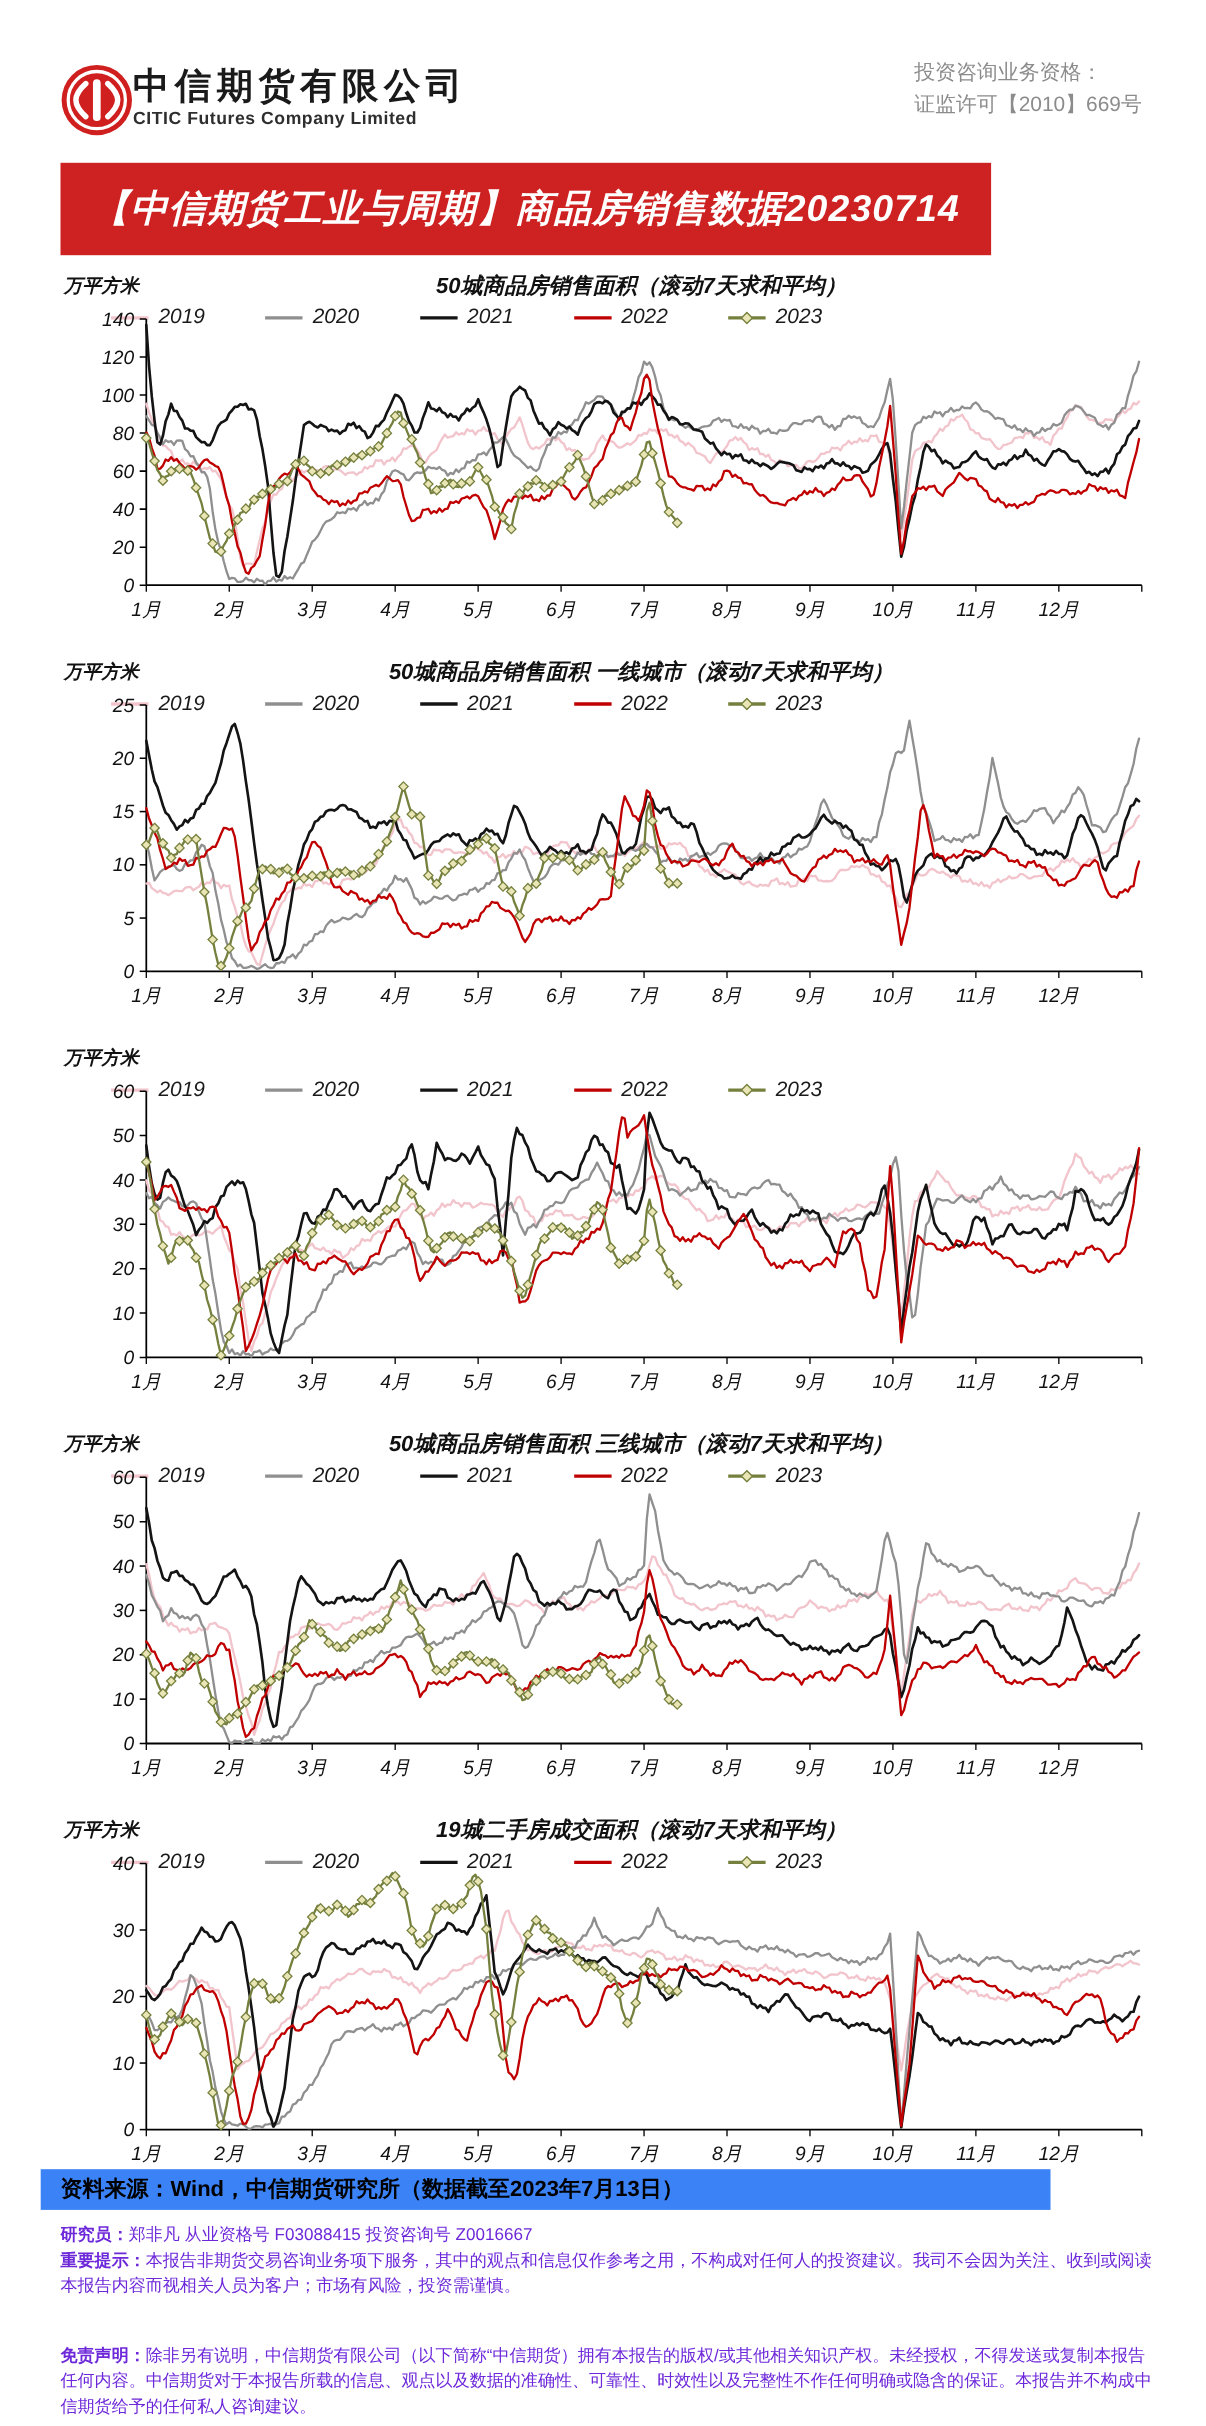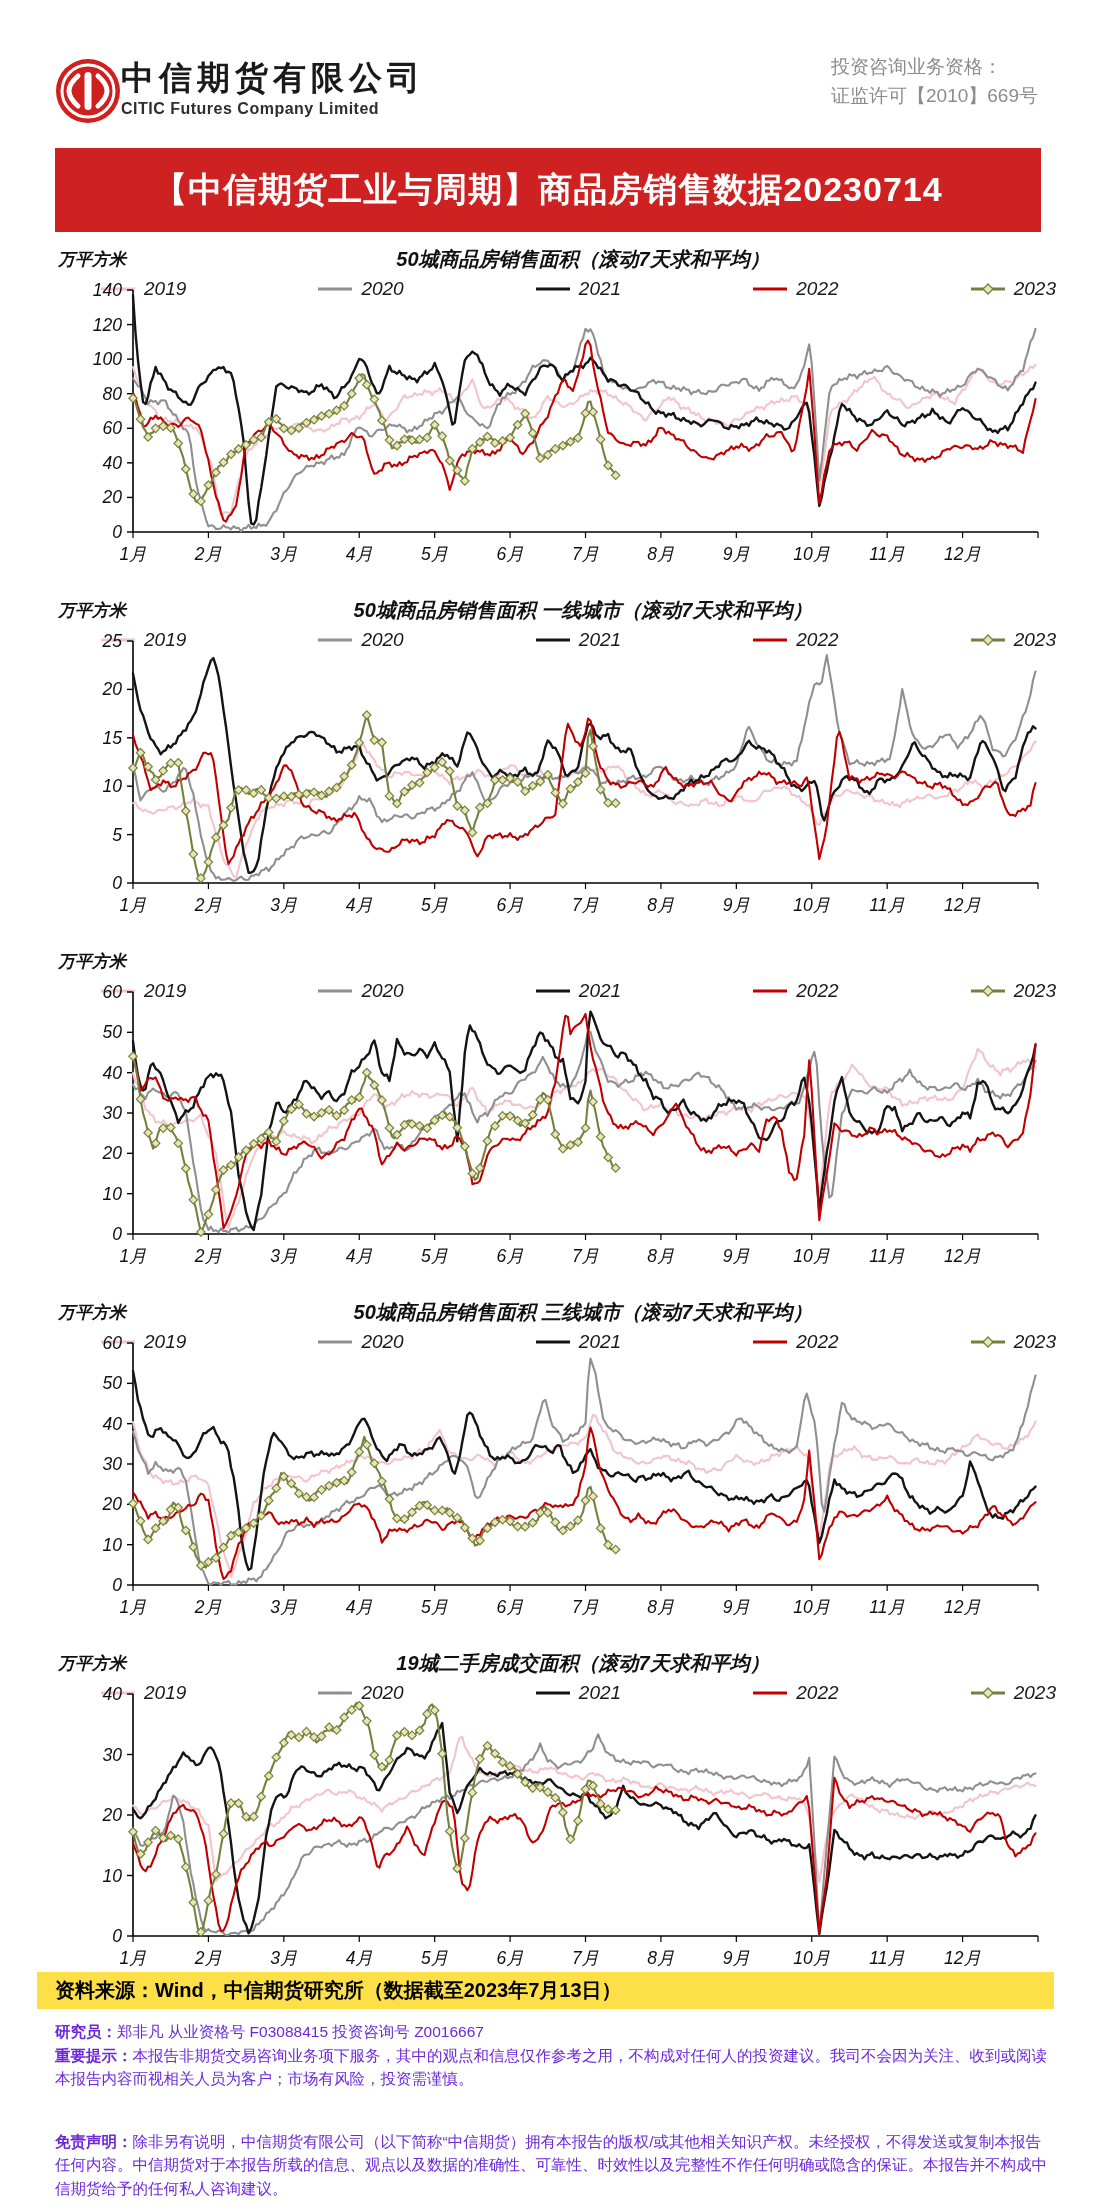--- a/index.html
+++ b/index.html
@@ -3,31 +3,31 @@
 <meta charset="utf-8">
 <style>
   html,body{margin:0;padding:0;background:#fff;}
   body{width:1096px;height:2205px;position:relative;font-family:"Liberation Sans",sans-serif;color:#111;overflow:hidden;}
   .header{position:absolute;left:55px;top:58px;display:flex;align-items:flex-start;}
   .logo{width:66px;height:66px;flex:0 0 66px;}
   .co-names{padding-top:2px;}
   .co-cn{font-size:33px;font-weight:bold;letter-spacing:5px;color:#1a1a1a;line-height:1.1;}
   .co-en{font-size:16px;font-weight:bold;color:#2e2e2e;margin-top:4px;letter-spacing:0.5px;}
   .reg-info{position:absolute;right:58px;top:52px;color:#8c8c8c;font-size:19px;line-height:1.55;text-align:left;}
-  .banner{position:absolute;left:55px;top:148px;width:986px;height:84px;background:#ce2222;color:#fff;
-          display:flex;align-items:center;justify-content:center;font-size:34px;font-weight:bold;letter-spacing:1px;}
+  .banner{position:absolute;left:55px;top:148px;width:846px;height:84px;background:#ce2222;color:#fff;
+          display:flex;align-items:center;justify-content:center;font-size:34px;font-weight:bold;letter-spacing:1px;font-style:italic;}
   .chart-block{position:absolute;left:0;width:1096px;height:351px;font-style:italic;}
   .unit-label{position:absolute;left:58px;top:8px;font-size:17px;font-weight:bold;color:#111;}
   .chart-title{position:absolute;left:130px;right:60px;top:6px;text-align:center;font-size:20px;font-weight:bold;color:#111;}
-  .legend{position:absolute;left:100px;right:40px;top:38px;display:flex;justify-content:space-between;gap:54px;align-items:center;}
+  .legend{position:absolute;left:100px;right:40px;top:38px;display:flex;justify-content:flex-start;gap:54px;align-items:center;}
   .legend-item{display:flex;align-items:center;gap:8px;}
   .legend-label{font-size:19px;color:#1a1a1a;}
   .chart-svg{position:absolute;left:40px;top:30px;}
   svg text{font-family:"Liberation Sans",sans-serif;fill:#111;}
-  .src-bar{position:absolute;left:37px;top:1972px;width:1017px;height:37px;background:#fde047;
+  .src-bar{position:absolute;left:37px;top:1972px;width:918px;height:37px;background:#3b82f6;
            font-size:20px;font-weight:bold;color:#000;line-height:37px;padding-left:18px;box-sizing:border-box;}
   .foot{position:absolute;left:55px;width:1000px;font-size:15.5px;line-height:1.5;color:#6d28d9;}
   .foot b{font-weight:bold;}
   #foot-researcher{top:2020px;}
   #foot-notice{top:2044px;}
   #foot-disclaimer{top:2094px;margin-top:36px;}
 </style>
 </head>
 <body>
 

